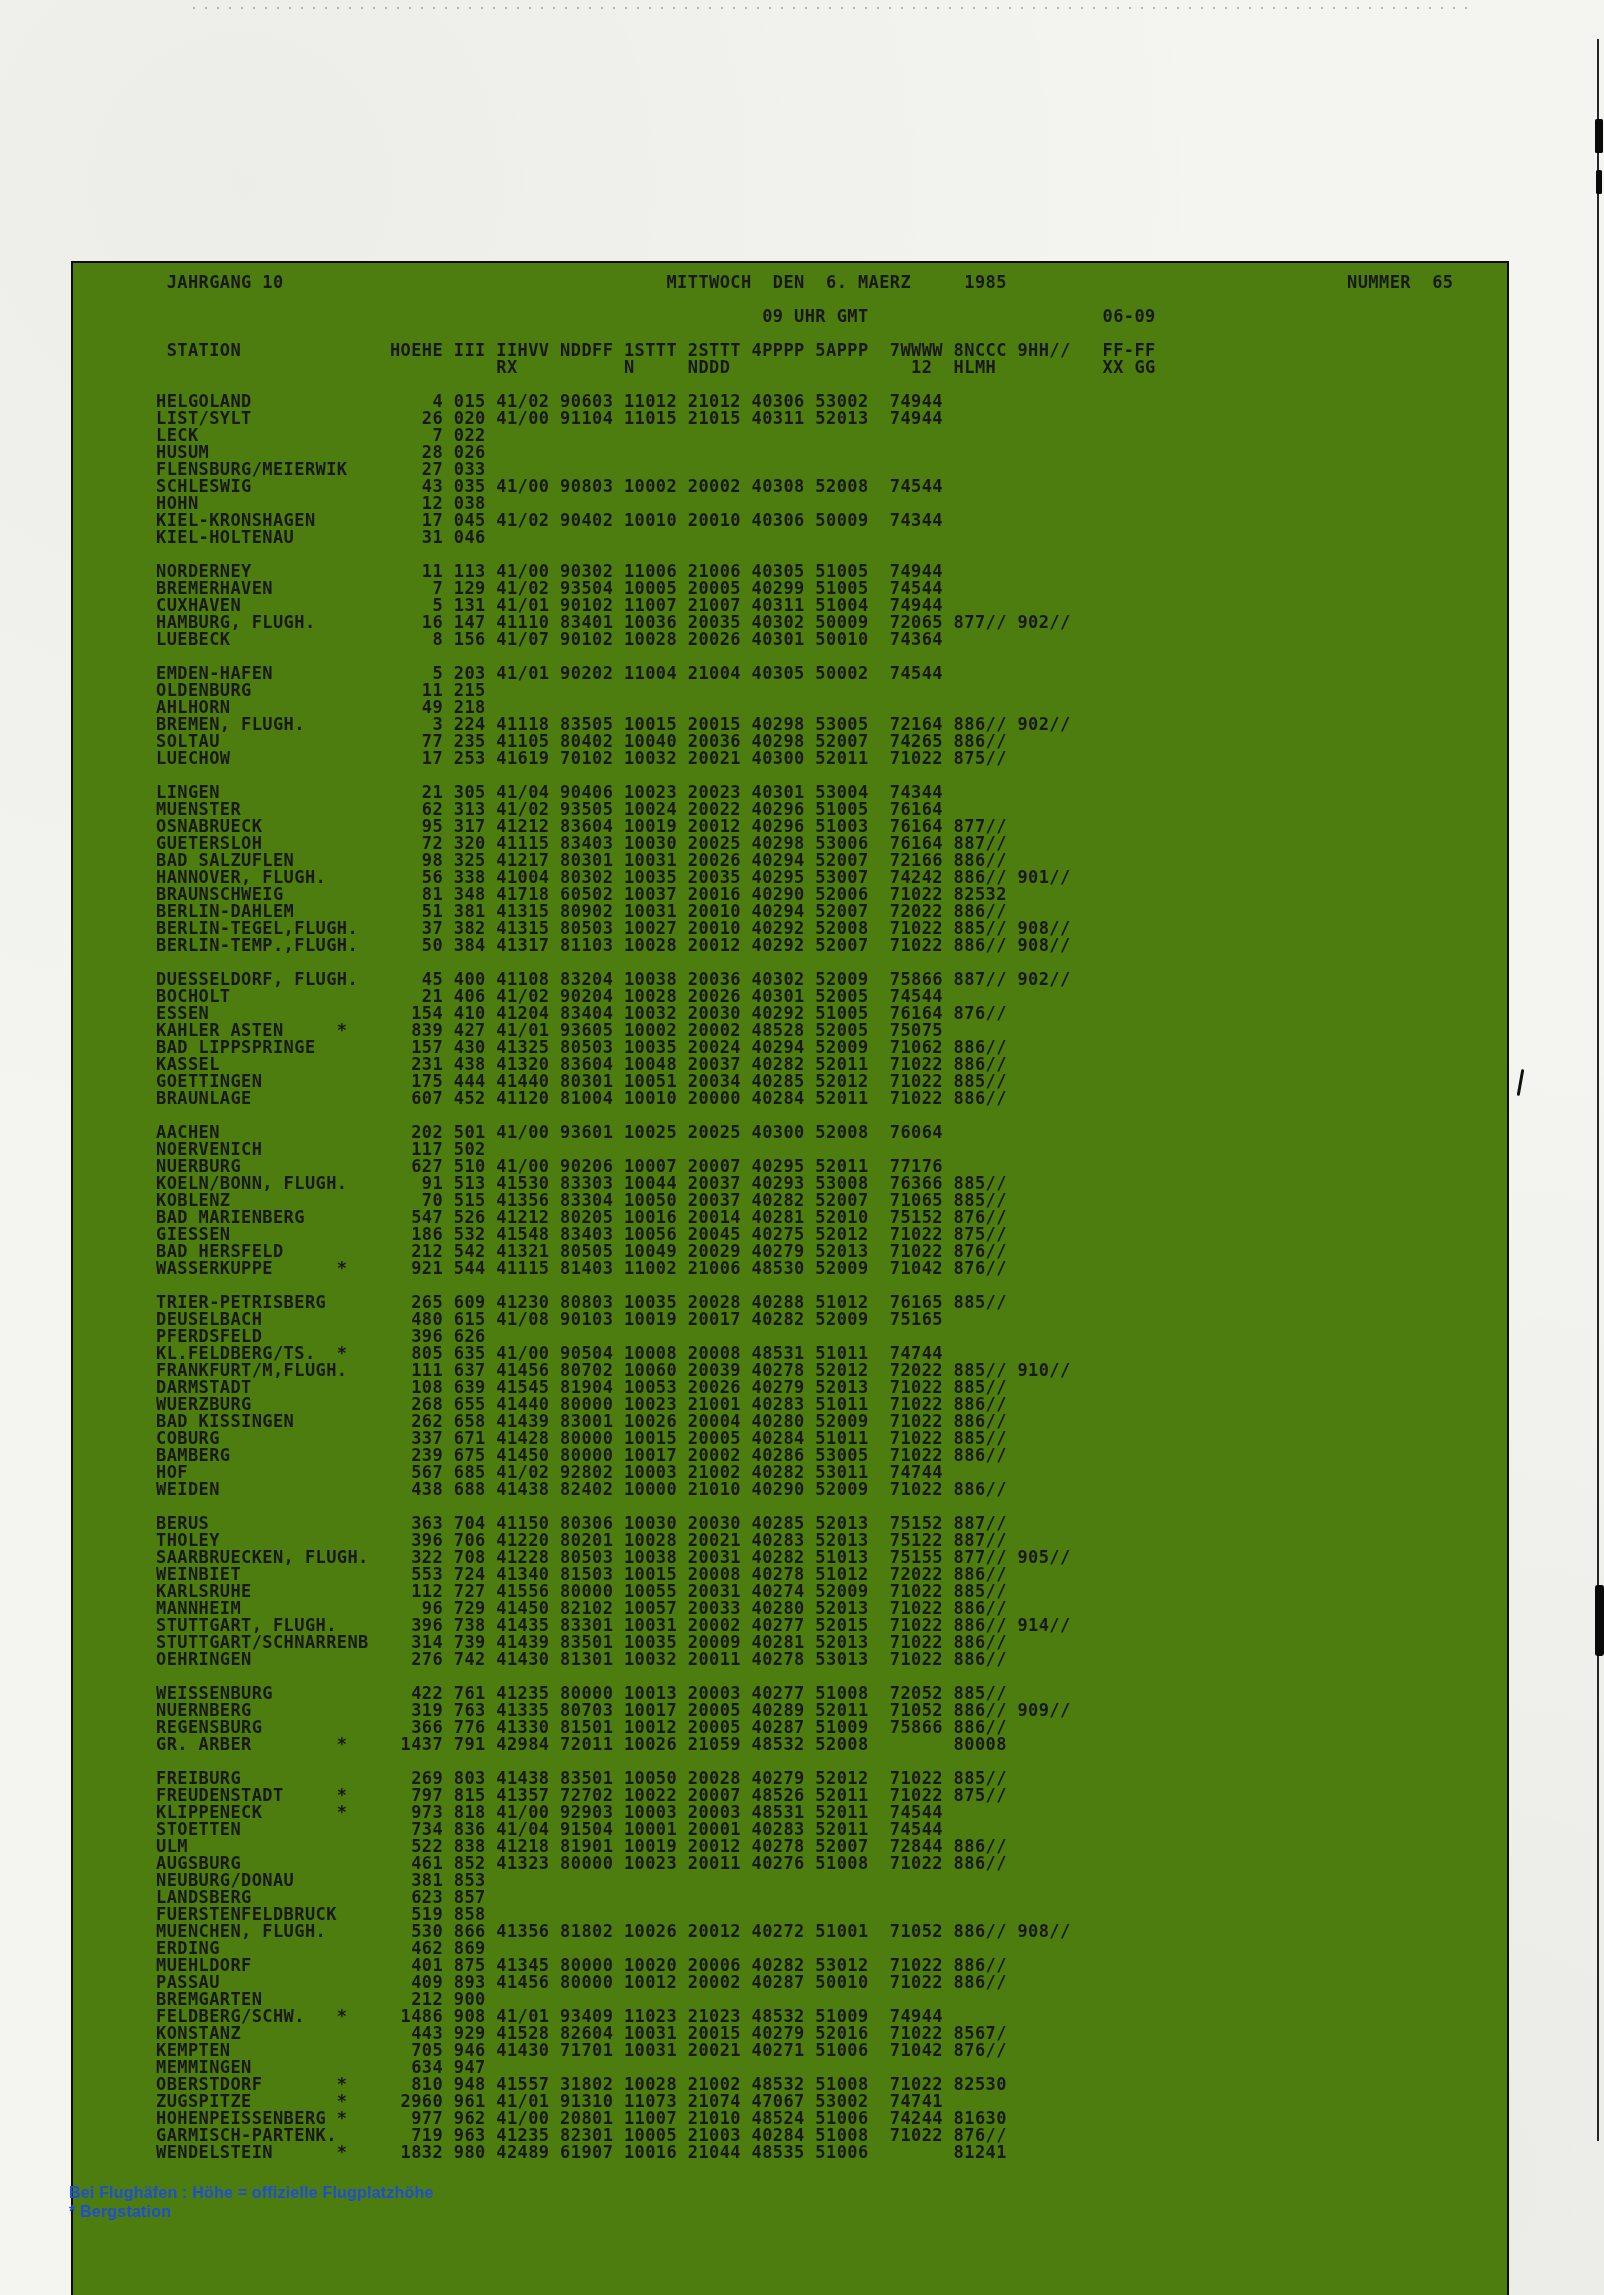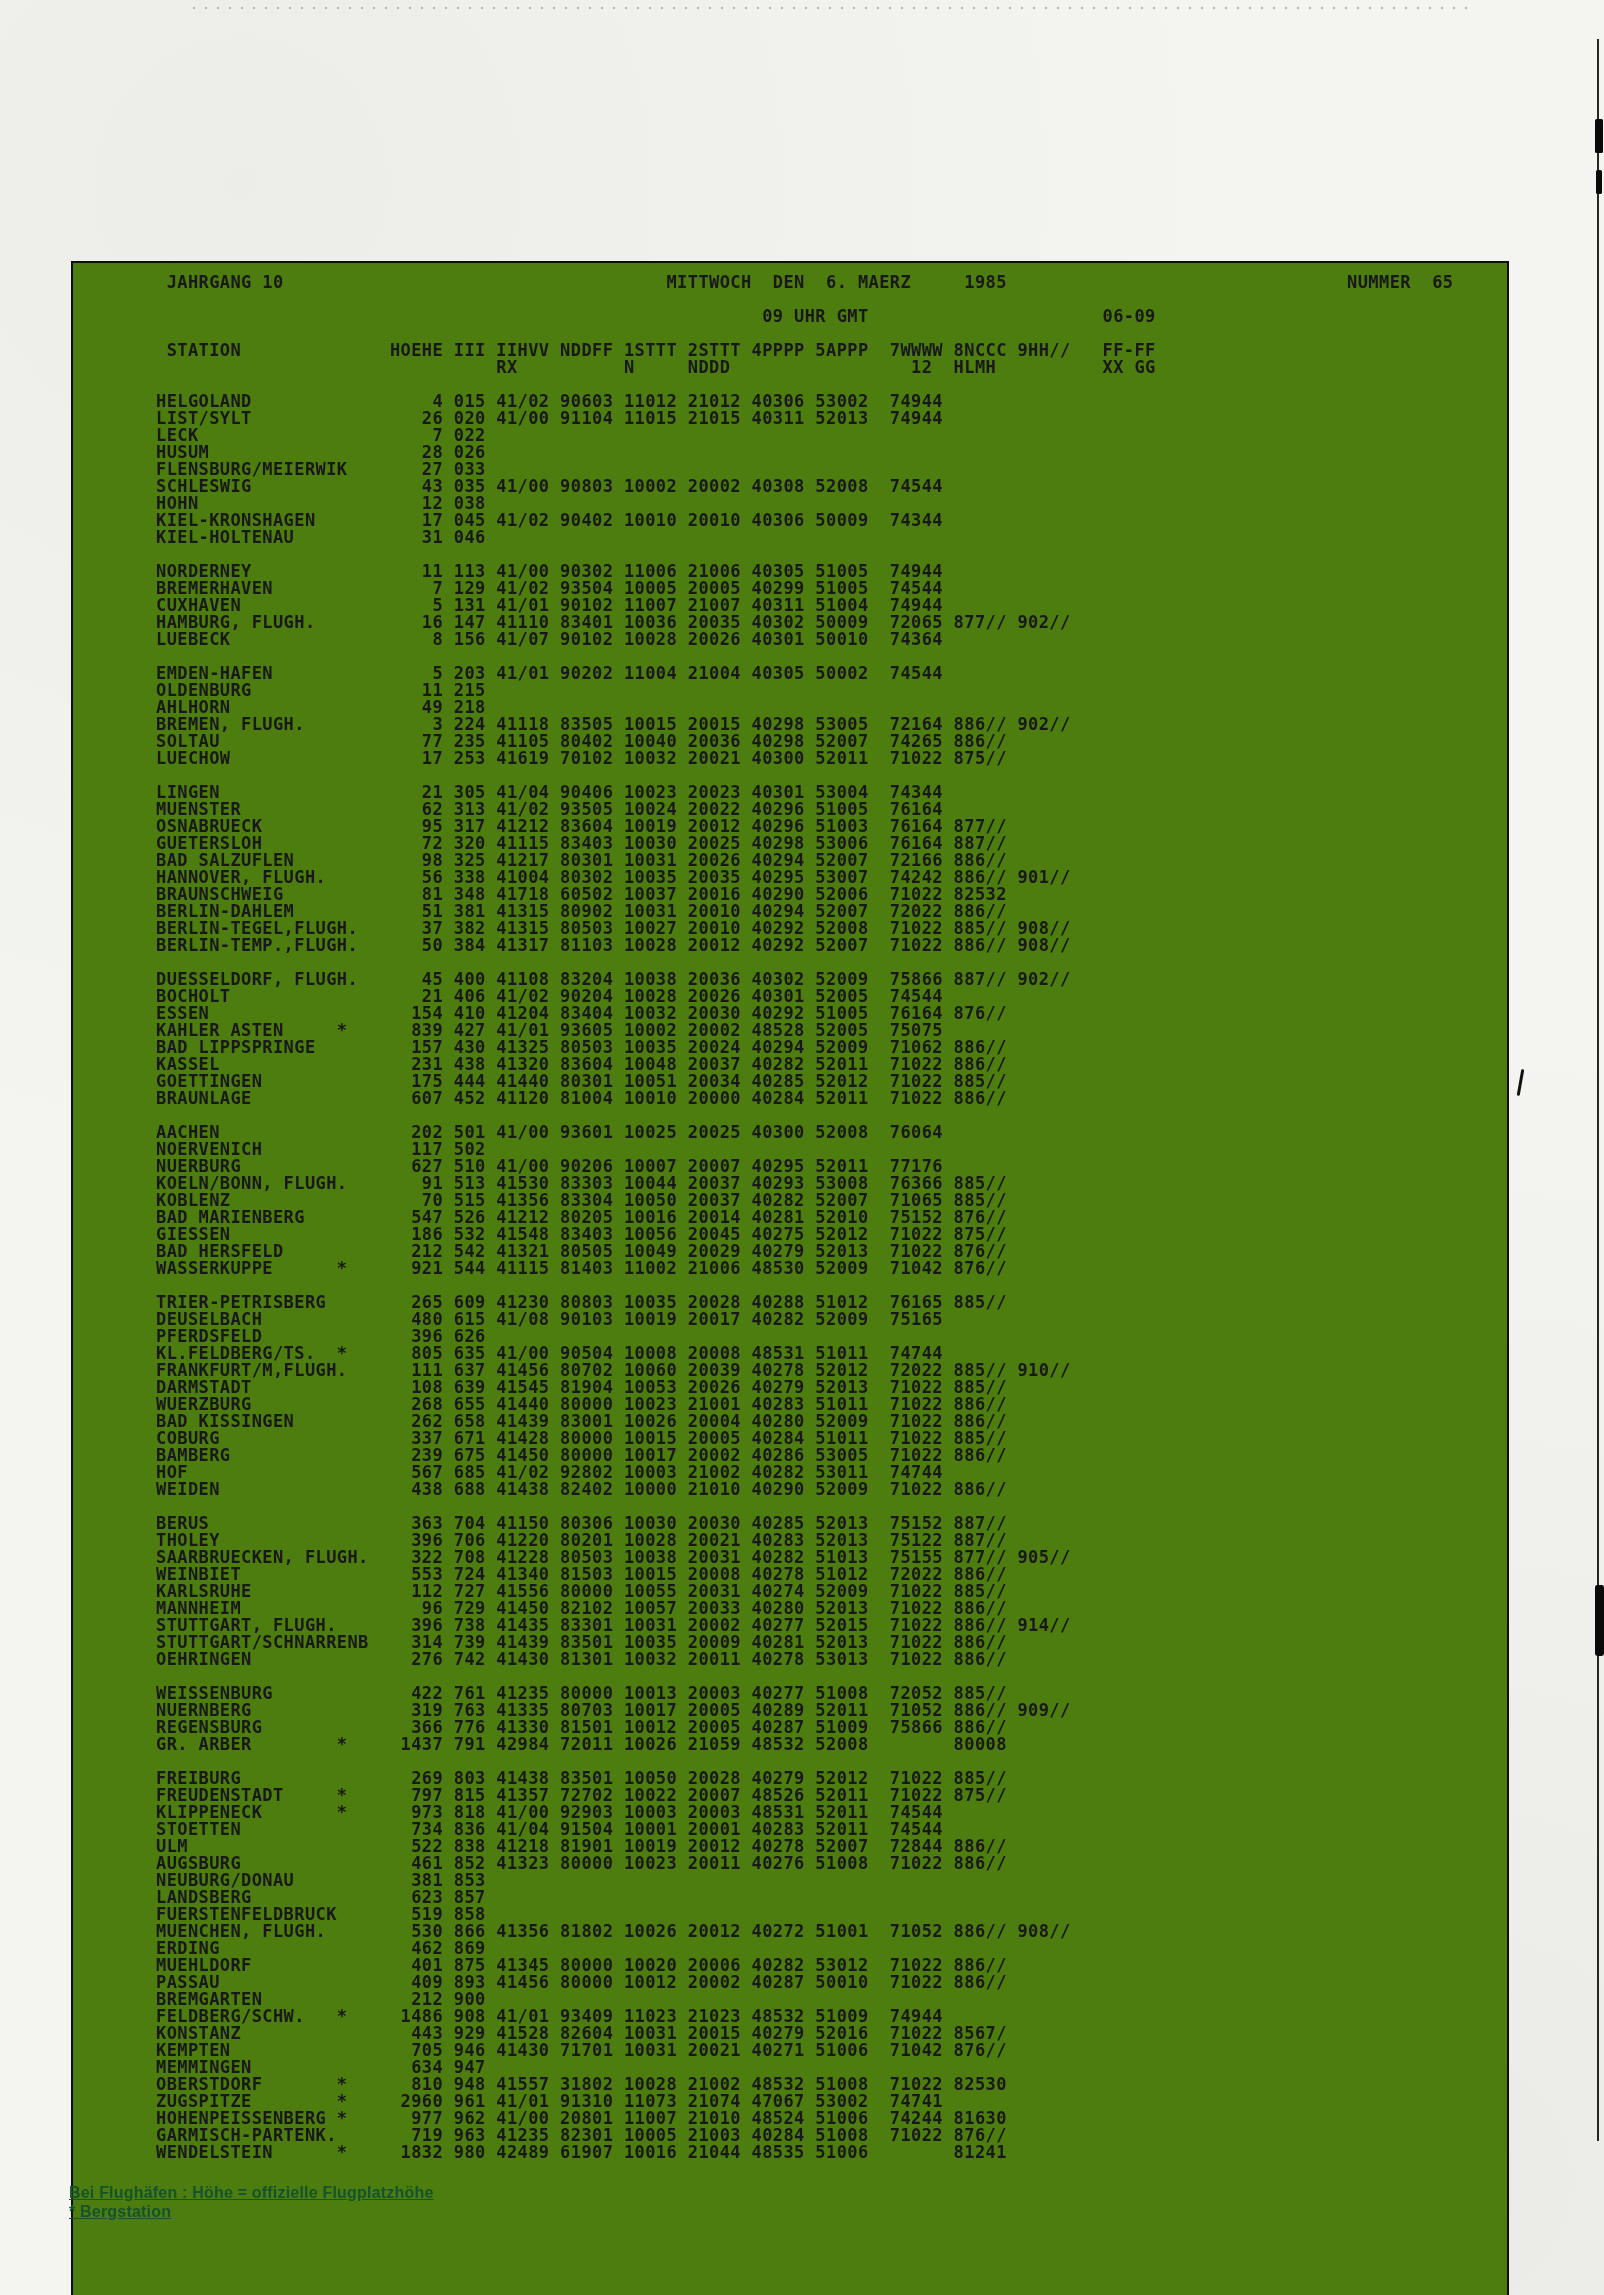--- a/index.html
+++ b/index.html
@@ -30,23 +30,22 @@
     position:absolute; left:83px; top:11.2px;
     color:#181818;
     font:700 17px/17px "DejaVu Sans Mono", monospace;
     letter-spacing:0.4px;
     white-space:pre;
   }
   .line { height:17px; white-space:pre; }
   .footnotes {
     position:absolute; left:69px; top:2184px;
     font:700 16px/18.5px "Liberation Sans", sans-serif;
-    color:#14532d;
+    color:#1d4ed8;
     letter-spacing:0.2px;
-    text-decoration:underline;
   }
   
   .edge-line { position:absolute; right:5.6px; top:39px; width:2.4px; height:2102px; background:#262626; }
   .edge-blob-1 { position:absolute; right:2.4px; top:119px; width:7.2px; height:34px; background:#0a0a0a; border-radius:1.6px; }
   .edge-blob-2 { position:absolute; right:3.2px; top:170px; width:5.6px; height:24px; background:#0a0a0a; border-radius:1.6px; }
   .edge-blob-3 { position:absolute; right:0.8px; top:1585px; width:8.8px; height:71px; background:#0a0a0a; border-radius:2.4px; }
   .brace-mark { position:absolute; left:1519px; top:1069px; width:3.2px; height:27px; background:#111; border-radius:2.4px; transform:rotate(10deg); }
   .dotted-top { position:absolute; left:193px; top:7.2px; width:1276px; height:1.6px;
     background-image:repeating-linear-gradient(to right,#6a6a6a 0 2.4px, transparent 2.4px 12px); opacity:.45; }
   .specks { position:absolute; left:0; top:0; width:1.6px; height:1.6px; background:transparent;

